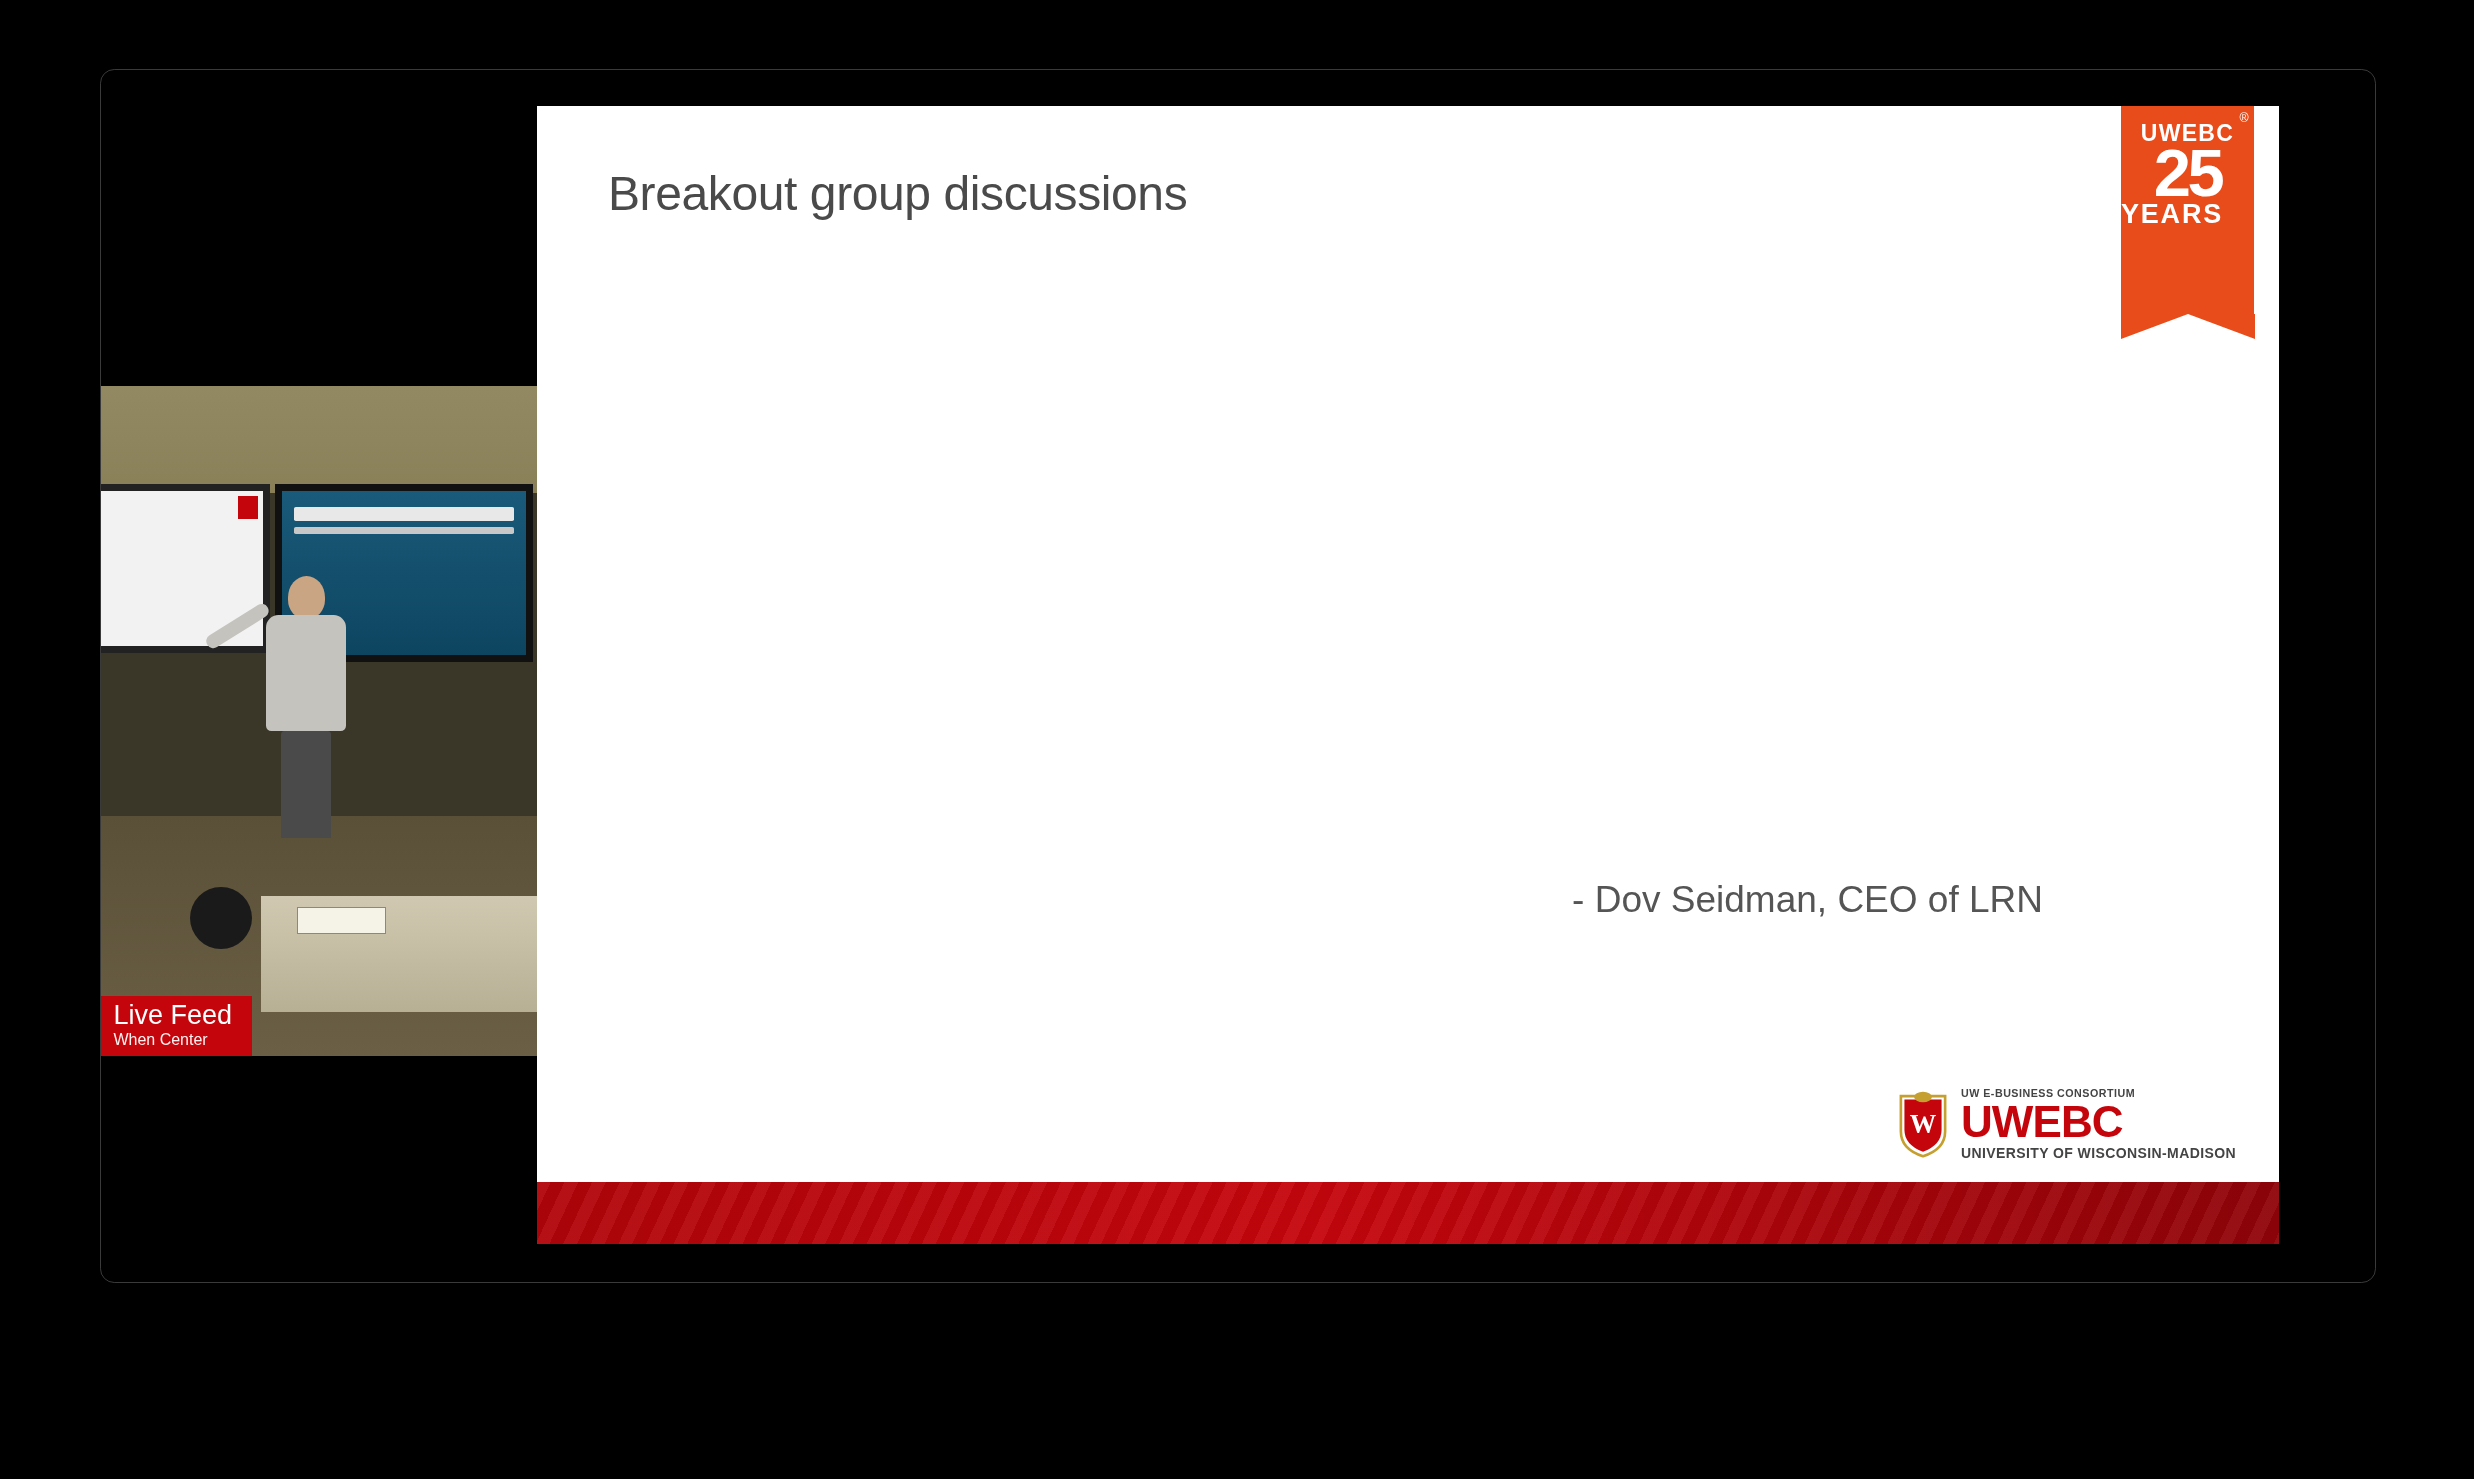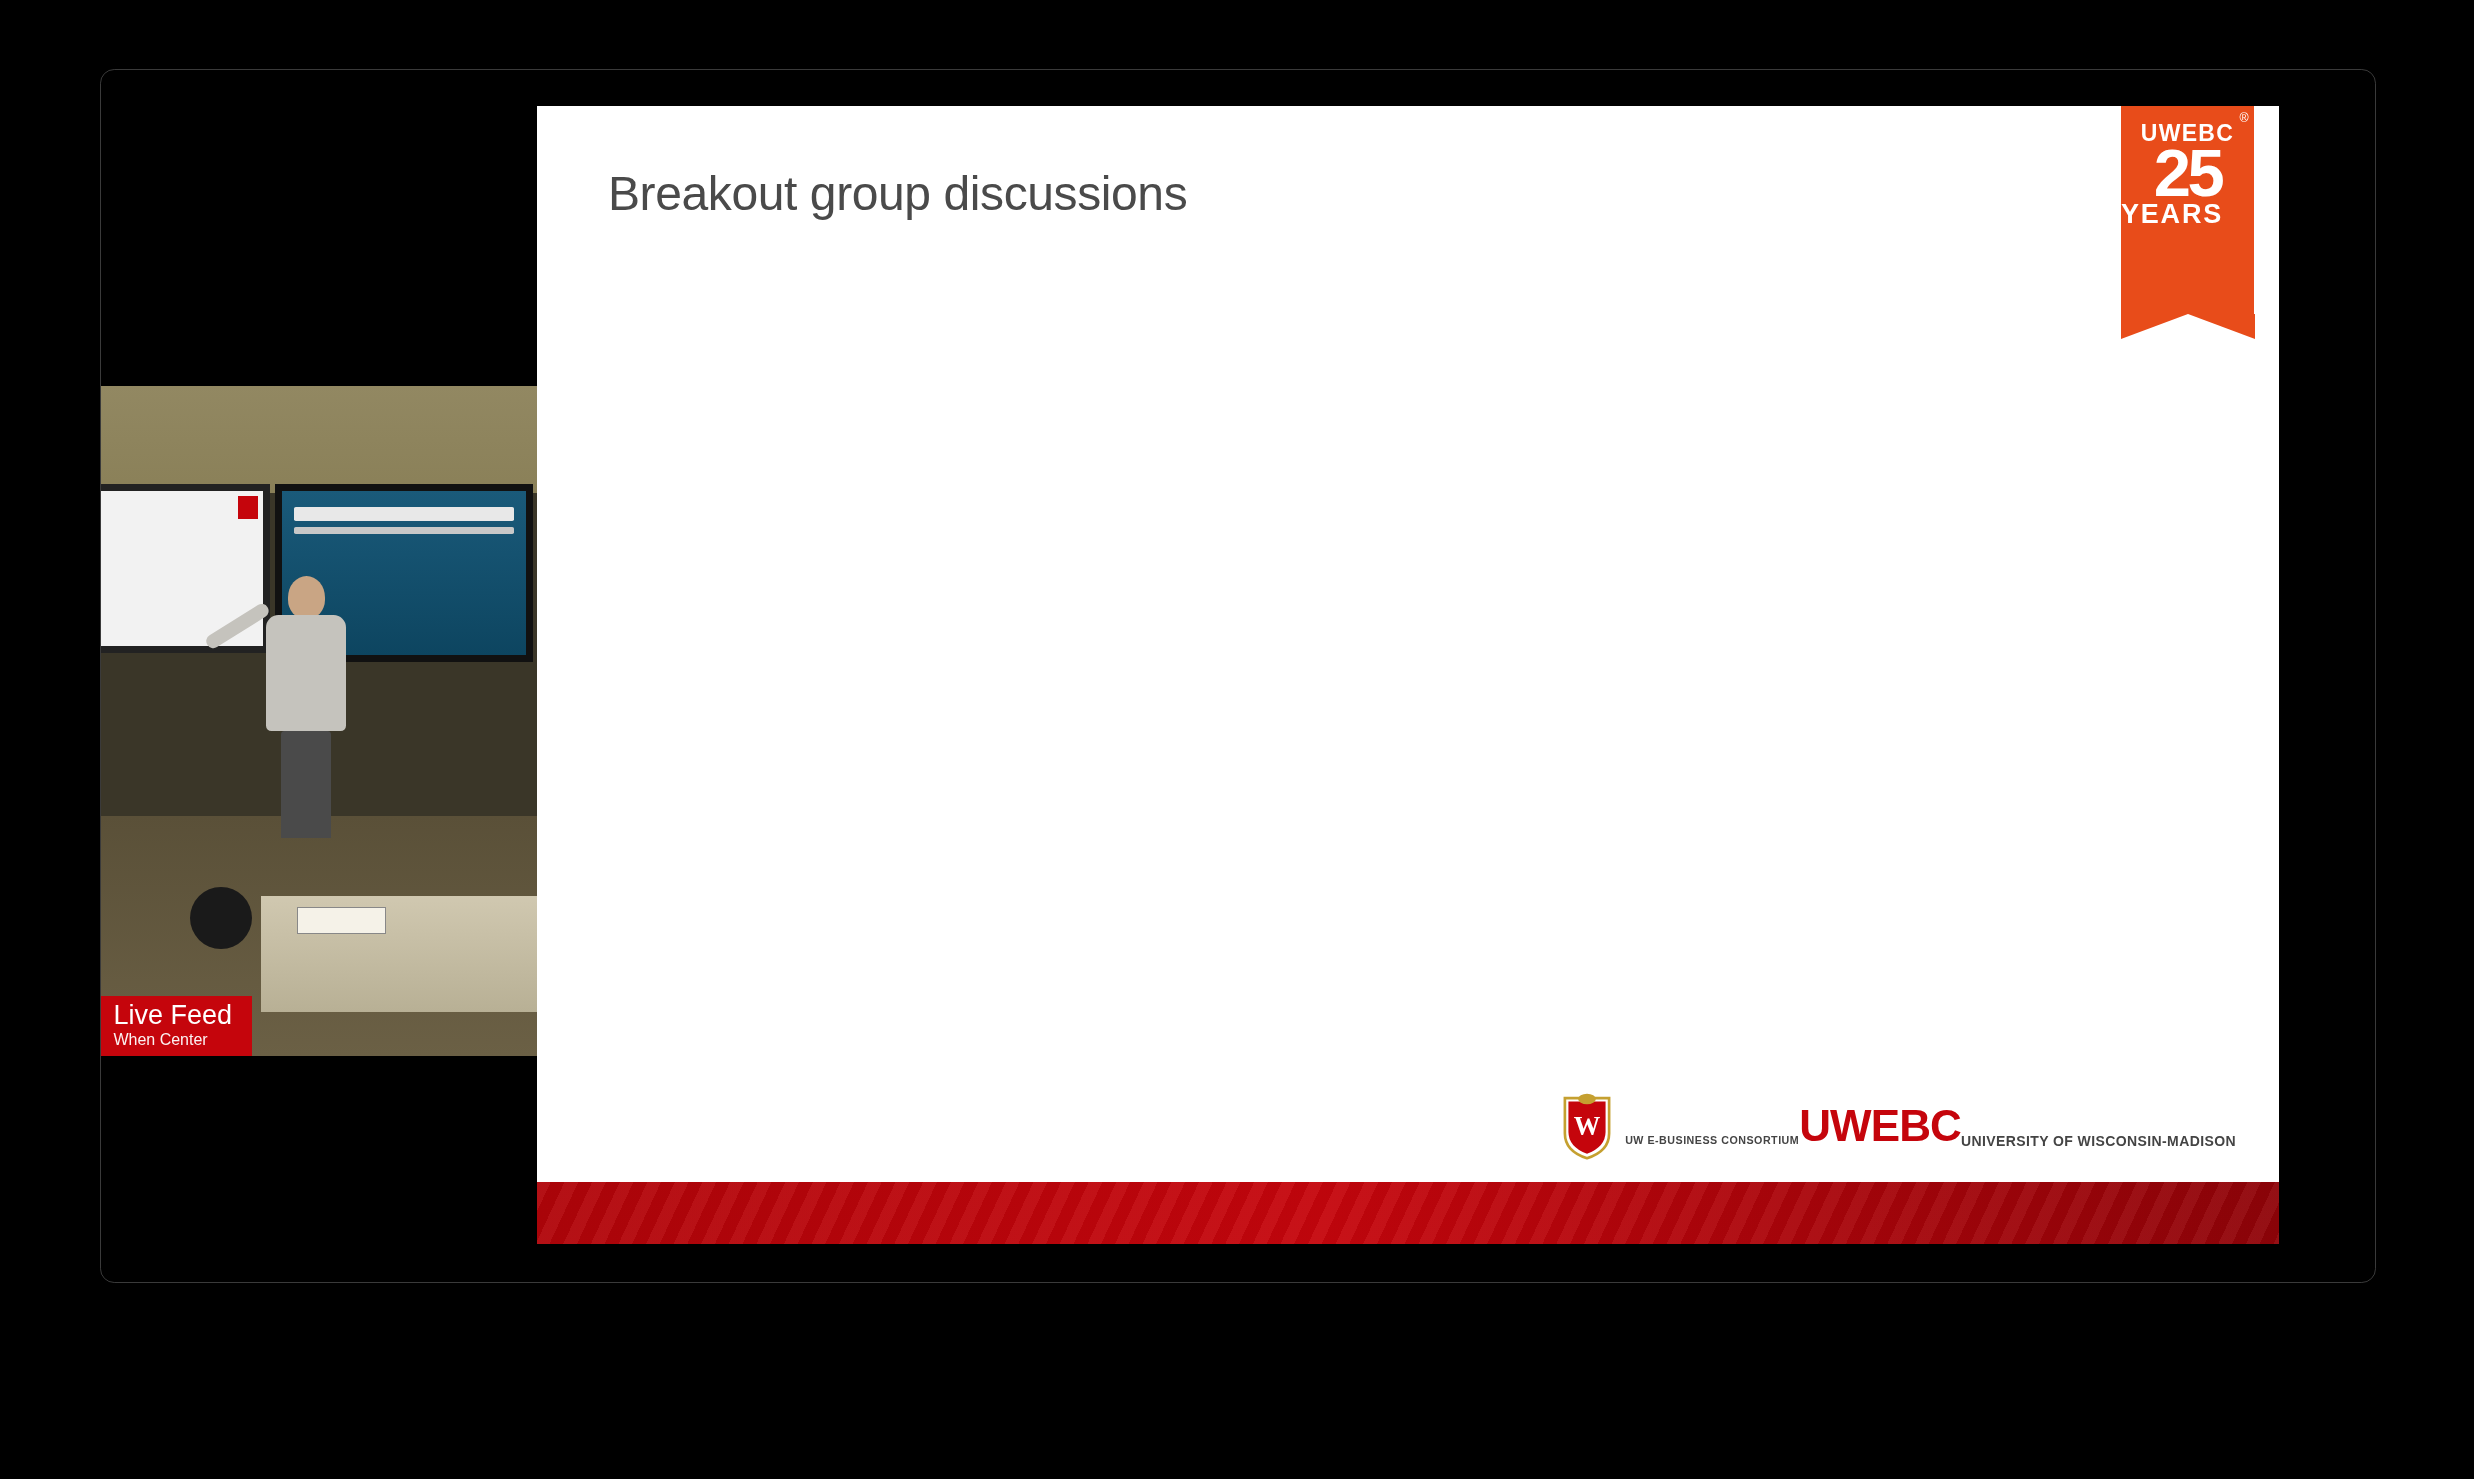--- a/index.html
+++ b/index.html
@@ -263,23 +263,22 @@
       gap: 12.4px;
     }
     .shield {
       width: 52px;
       height: 69px;
       position: relative;
     }
     .shield svg { width: 100%; height: 100%; }
     .logo-text {
       display: flex;
-      flex-direction: row;
+      flex-direction: column;
       line-height: 1;
-      align-items: flex-end;
     }
     .logo-text-top {
       font-size: 10.7px;
       color: #444;
       letter-spacing: 0.5px;
       font-weight: 600;
       margin-bottom: 1.8px;
     }
     .logo-text-main {
       font-size: 44px;
@@ -341,20 +340,21 @@
   <div class="slide">
     <div class="slide-heading">Breakout group discussions</div>
 
     <div class="ribbon">
       <div class="ribbon-reg">®</div>
       <div class="ribbon-top">UWEBC</div>
       <div class="ribbon-num">25</div>
       <div class="ribbon-bottom">YEARS</div>
     </div>
 
+    <div class="attribution">- Dov Seidman, CEO of LRN</div>
 
     <div class="footer-logo">
       <div class="shield">
         <svg viewBox="0 0 58 78">
           <path d="M4 8 L54 8 L54 48 Q54 68 29 76 Q4 68 4 48 Z" fill="#fff" stroke="#c5a030" stroke-width="3"></path>
           <path d="M8 12 L50 12 L50 46 Q50 63 29 71 Q8 63 8 46 Z" fill="#c5050c"></path>
           <text x="29" y="50" text-anchor="middle" font-size="30" font-weight="900" fill="#fff" font-family="Georgia,serif">W</text>
           <ellipse cx="29" cy="9" rx="10" ry="6" fill="#c5a030"></ellipse>
         </svg>
       </div>

